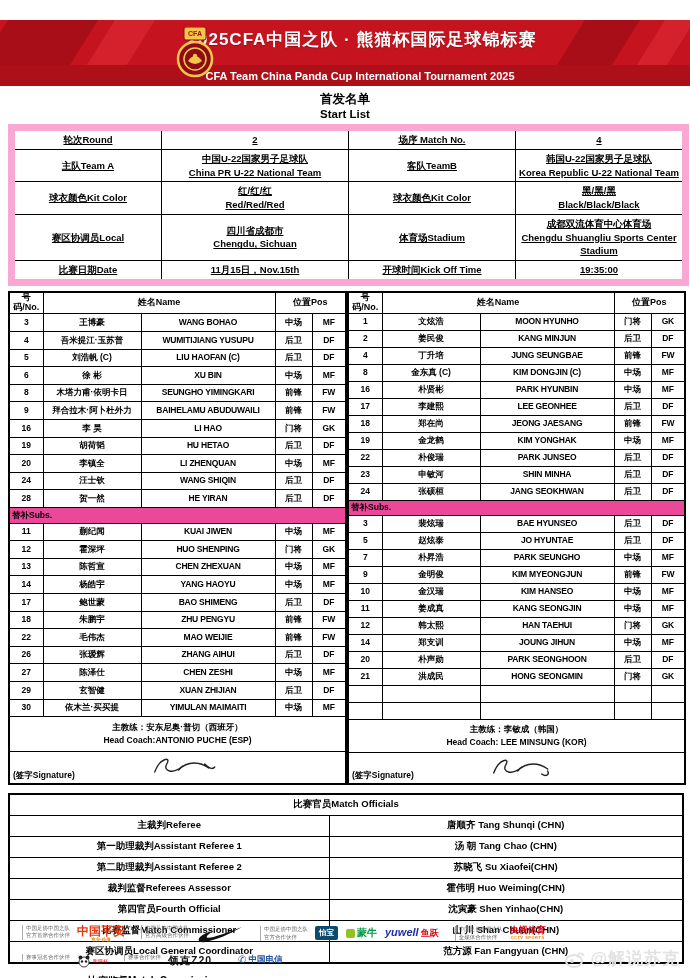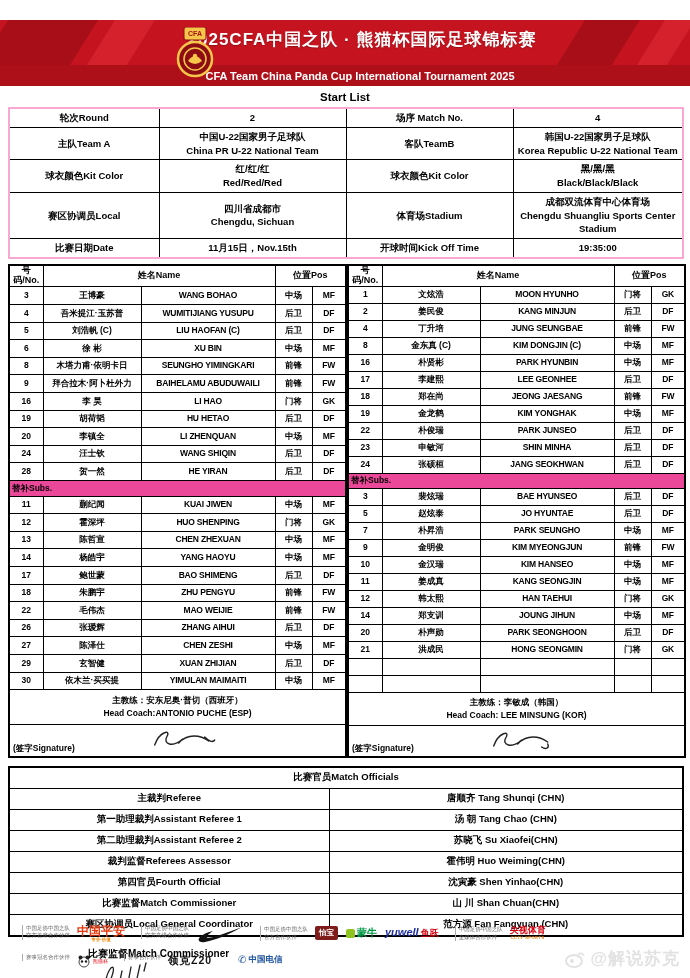--- a/index.html
+++ b/index.html
@@ -17,21 +17,21 @@
   .banner-band span{color:#fff;font-size:11px;font-weight:bold;padding-left:30px;}
   .cfa-logo{position:absolute;left:176px;top:7px;width:38px;height:52px;z-index:3;}
   
   .page-title{text-align:center;padding:5px 0 4px;}
   .pt-cn{font-size:12.5px;font-weight:bold;}
   .pt-en{font-size:11.5px;font-weight:bold;}
   
   .content{padding:0 8px;}
   table{border-collapse:collapse;table-layout:fixed;}
   
-  .info-table{width:674px;border:2px solid #f9a8d4;}
+  .info-table{width:674px;border:7px solid #f9a8d4;text-decoration:underline;}
   .info-table td{border:1px solid #000;text-align:center;vertical-align:middle;
     font-size:9.5px;font-weight:bold;padding:2px 3px;white-space:pre-line;line-height:1.45;}
   
   .rosters{display:flex;margin-top:5px;}
   .roster{width:337px;border:2px solid #000;}
   .roster th,.roster td{border:1px solid #000;font-size:8.5px;text-align:center;vertical-align:middle;
     height:16px;padding:0 2px;overflow:hidden;line-height:1.1;}
   .roster th{font-weight:bold;font-size:9px;height:17px;}
   .roster .cn{font-weight:bold;}
   .roster .en{font-weight:bold;letter-spacing:-0.2px;}
@@ -51,21 +51,21 @@
   .comm-label{margin-left:72px;font-size:10px;font-weight:bold;padding-top:2px;}
   .comm-sig{position:absolute;left:82px;top:12px;}
   
   .sponsors{position:absolute;left:0;right:0;bottom:4px;}
   .sp-row{display:flex;align-items:center;padding:0 22px;height:27px;}
   .sp-group{display:flex;align-items:flex-start;margin-right:16px;}
   .sp-label{font-size:5.5px;color:#666;border-left:1px solid #aaa;padding-left:3px;
     line-height:1.35;white-space:pre-line;margin-right:7px;}
   .lg-pingan{color:#e8380d;font-size:12px;font-weight:bold;text-align:center;line-height:1;}
   .lg-pingan small{display:block;font-size:4.5px;color:#f08300;font-weight:bold;margin-top:1px;}
-  .lg-yibao{background:#7f1d1d;color:#fff;font-size:7.5px;font-weight:bold;padding:2px 4px;border-radius:2px;margin-right:8px;}
+  .lg-yibao{background:#0c4a6e;color:#fff;font-size:7.5px;font-weight:bold;padding:2px 4px;border-radius:2px;margin-right:8px;}
   .lg-mengniu{color:#009944;font-size:10px;font-weight:bold;margin-right:8px;display:flex;align-items:center;}
   .mengniu-ic{display:inline-block;width:9px;height:9px;background:#8fc31f;border-radius:2px;margin-right:2px;}
   .lg-yuwell{display:flex;align-items:baseline;}
   .yuwell-en{color:#1d2f9e;font-size:11px;font-weight:bold;font-style:italic;margin-right:2px;}
   .yuwell-cn{color:#d7000f;font-size:9px;font-weight:bold;}
   .lg-cctv{color:#d7000f;font-size:9px;font-weight:bold;text-align:center;line-height:1;}
   .lg-cctv small{display:block;font-size:4px;color:#f08300;font-weight:bold;margin-top:1px;letter-spacing:.5px;}
   .lg-panda{display:flex;align-items:center;}
   .panda-txt{font-size:5px;color:#e60012;margin-left:2px;line-height:1.2;}
   .lg-lynk{color:#111;font-size:10.5px;font-weight:bold;letter-spacing:1px;}
@@ -96,20 +96,21 @@
       <path d="M12 34 Q19 24 26 34 Q19 40 12 34 Z" fill="#f6c64a"></path>
       <circle cx="19" cy="29" r="2.2" fill="#f6c64a"></circle>
     </svg>
     <div class="banner-title">2025CFA中国之队 · 熊猫杯国际足球锦标赛</div>
     <div class="banner-band">
       <span>CFA Team China Panda Cup International Tournament 2025</span>
     </div>
   </div>
 
   <div class="page-title">
+    <div class="pt-cn">首发名单</div>
     <div class="pt-en">Start List</div>
   </div>
 
   <div class="content">
 
     <table class="info-table">
       <colgroup>
           <col style="width:150px">
           <col style="width:187px">
           <col style="width:167px">

